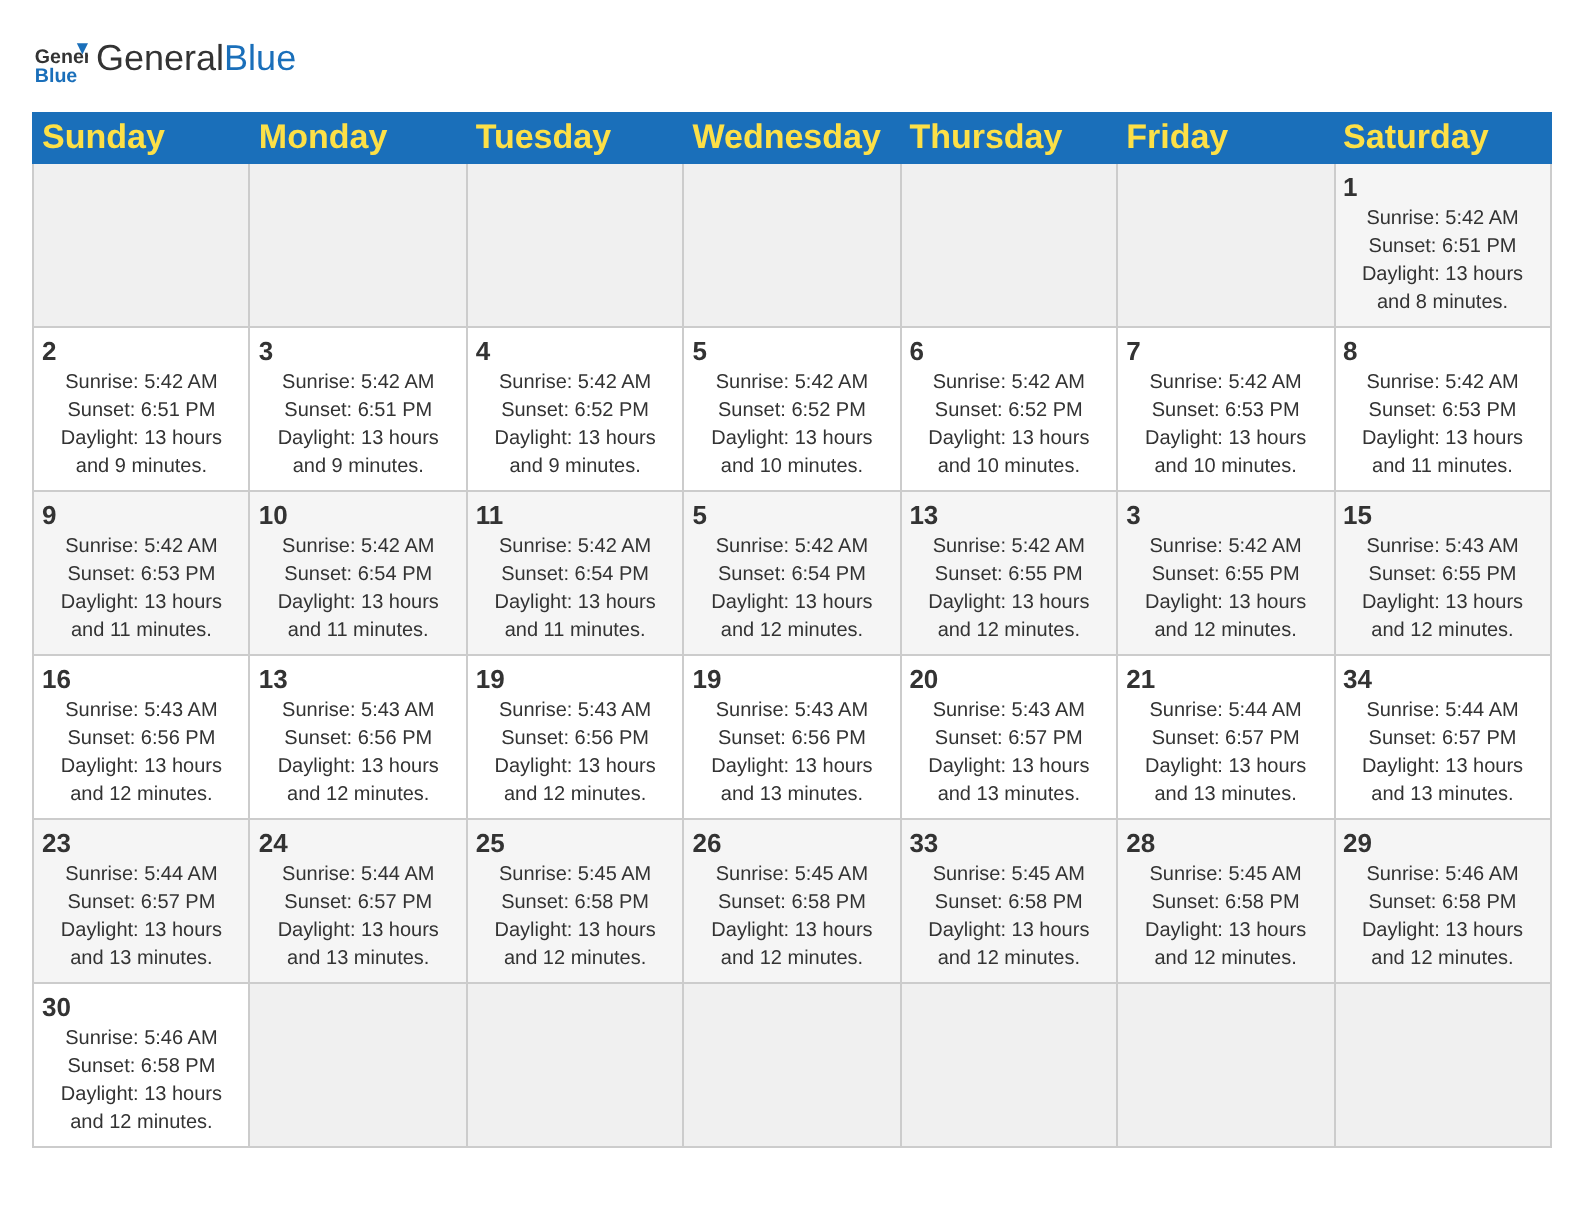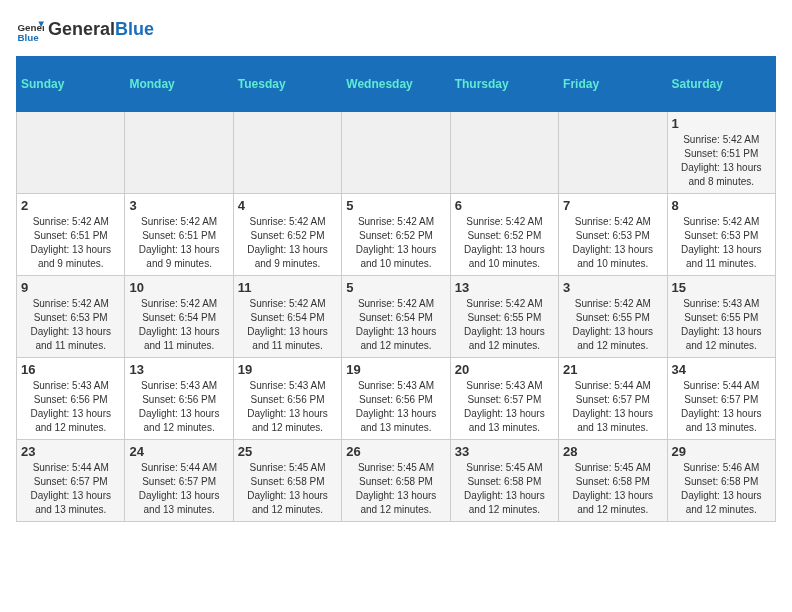--- a/index.html
+++ b/index.html
@@ -16,21 +16,21 @@
       align-items: flex-start;
       margin-bottom: 12px;
     }
     .logo {
       display: flex;
       align-items: center;
       gap: 4px;
     }
     .logo-text {
       font-size: 18px;
-      font-weight: bold;
+      font-weight: normal;
       color: #333;
       line-height: 1.1;
     }
     .logo-text span {
       color: #1a6fba;
     }
     .logo-icon {
       width: 28px;
       height: 28px;
     }
@@ -46,24 +46,24 @@
       font-size: 16px;
       color: #555;
     }
     table {
       width: 100%;
       border-collapse: collapse;
       font-size: 11px;
     }
     thead th {
       background-color: #1a6fba;
-      color: #5eead4;
-      padding: 20px 4px;
+      color: #fde047;
+      padding: 2px 4px;
       text-align: left;
-      font-size: 12px;
+      font-size: 17px;
       font-weight: bold;
       border: 1px solid #1a6fba;
     }
     tbody td {
       border: 1px solid #ccc;
       vertical-align: top;
       padding: 4px 4px;
       width: calc(100% / 7);
       min-height: 80px;
       height: 80px;
@@ -309,14 +309,28 @@
 Sunset: 6:58 PM
 Daylight: 13 hours and 12 minutes.</div>
         </td>
         <td>
           <span class="day-num">29</span>
           <div class="day-info" style="white-space: pre-line;">Sunrise: 5:46 AM
 Sunset: 6:58 PM
 Daylight: 13 hours and 12 minutes.</div>
         </td>
       </tr>
+      <tr>
+        <td>
+          <span class="day-num">30</span>
+          <div class="day-info" style="white-space: pre-line;">Sunrise: 5:46 AM
+Sunset: 6:58 PM
+Daylight: 13 hours and 12 minutes.</div>
+        </td>
+        <td class="empty"></td>
+        <td class="empty"></td>
+        <td class="empty"></td>
+        <td class="empty"></td>
+        <td class="empty"></td>
+        <td class="empty"></td>
+      </tr>
     </tbody>
 </table>
 
 </body></html>

